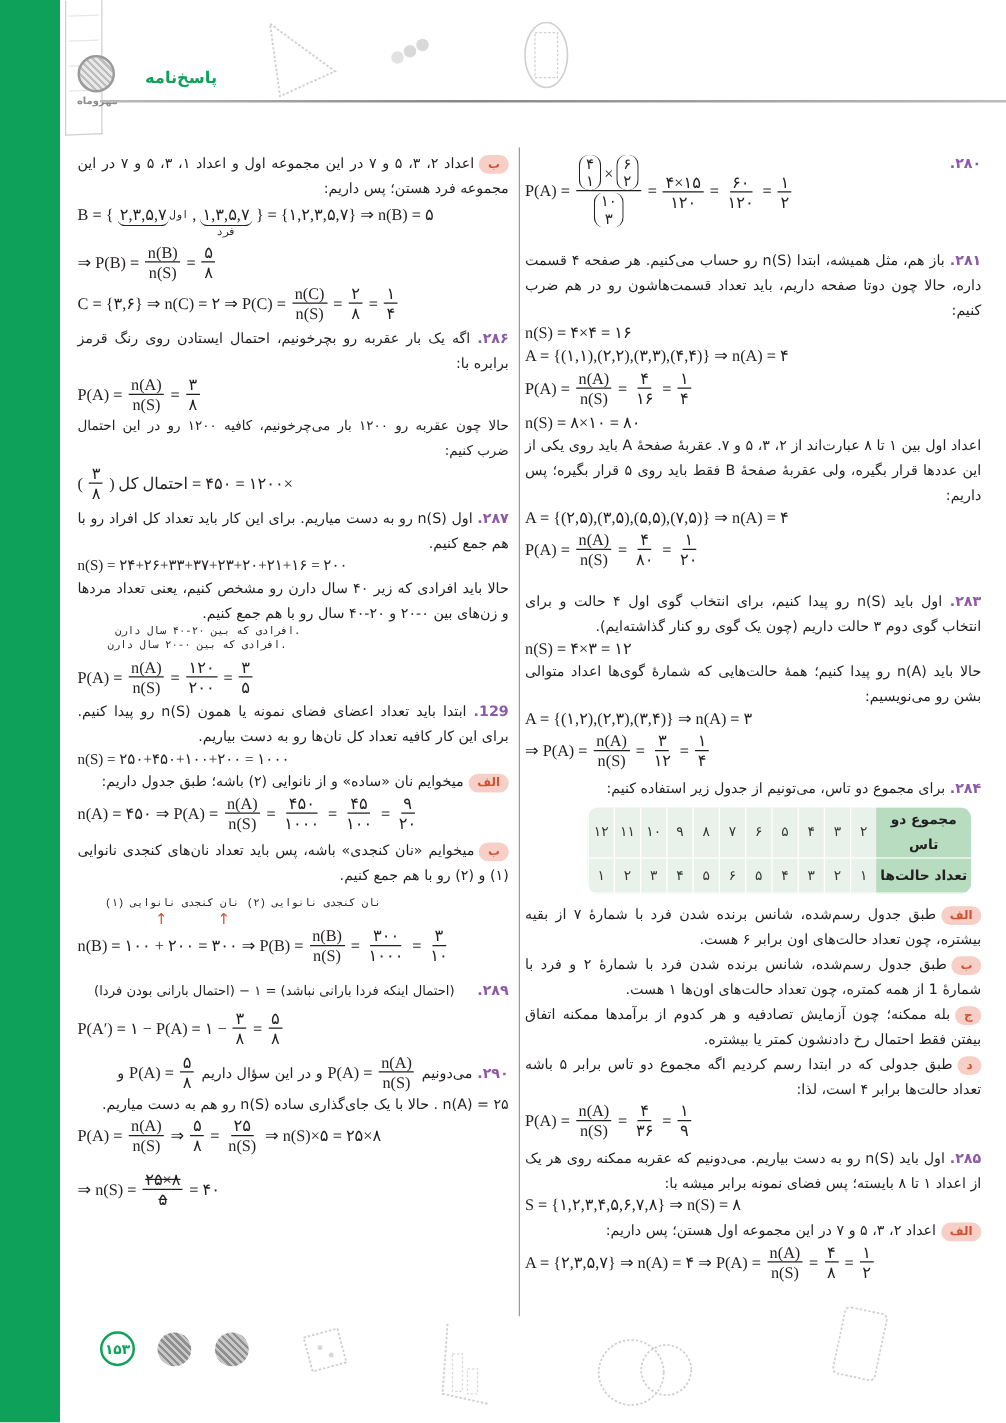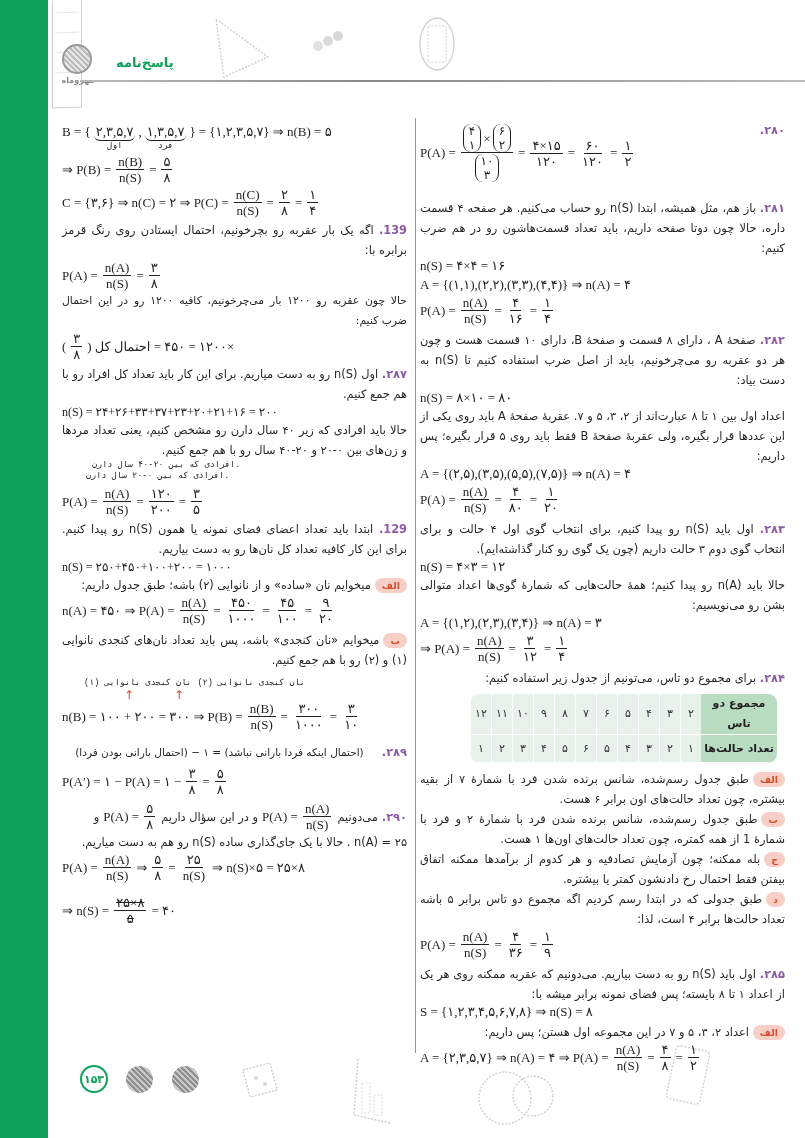--- a/index.html
+++ b/index.html
@@ -135,39 +135,38 @@
           <span class="n">۴</span>
           <span class="d">۱۶</span>
         </span>=
       <span class="frac">
           <span class="n">۱</span>
           <span class="d">۴</span>
         </span></div>
   </div>
 
   <div style="margin-top:4px">
-    <p class="p"><span class="num">۲۸۲.</span> <span>صفحهٔ A ، دارای ۸ قسمت و صفحهٔ B، دارای ۱۰ قسمت هست و چون هر دو عقربه رو می‌چرخونیم، باید از اصل ضرب استفاده کنیم تا n(S) به دست بیاد:</span></p>
     <div class="math">n(S) = ۸×۱۰ = ۸۰</div>
     <p class="p">اعداد اول بین ۱ تا ۸ عبارت‌اند از ۲، ۳، ۵ و ۷. عقربهٔ صفحهٔ A باید روی یکی از این عددها قرار بگیره، ولی عقربهٔ صفحهٔ B فقط باید روی ۵ قرار بگیره؛ پس داریم:</p>
     <div class="math">A = {(۲,۵),(۳,۵),(۵,۵),(۷,۵)} ⇒ n(A) = ۴</div>
     <div class="math" style="margin-top:2px"><span>P(A) =</span><span class="frac">
           <span class="n">n(A)</span>
           <span class="d">n(S)</span>
         </span>=
       <span class="frac">
           <span class="n">۴</span>
           <span class="d">۸۰</span>
         </span>=
       <span class="frac">
           <span class="n">۱</span>
           <span class="d">۲۰</span>
         </span></div>
   </div>
 
-  <div style="margin-top:4px">
+  <div style="margin-top:16px">
     <p class="p"><span class="num">۲۸۳.</span> <span>اول باید n(S) رو پیدا کنیم، برای انتخاب گوی اول ۴ حالت و برای انتخاب گوی دوم ۳ حالت داریم (چون یک گوی رو کنار گذاشته‌ایم).</span></p>
     <div class="math">n(S) = ۴×۳ = ۱۲</div>
     <p class="p">حالا باید n(A) رو پیدا کنیم؛ همهٔ حالت‌هایی که شمارهٔ گوی‌ها اعداد متوالی بشن رو می‌نویسیم:</p>
     <div class="math">A = {(۱,۲),(۲,۳),(۳,۴)} ⇒ n(A) = ۳</div>
     <div class="math" style="margin-top:2px"><span>⇒ P(A) =</span><span class="frac">
           <span class="n">n(A)</span>
           <span class="d">n(S)</span>
         </span>=
       <span class="frac">
           <span class="n">۳</span>
@@ -245,23 +244,24 @@
         </span>=
       <span class="frac">
           <span class="n">۱</span>
           <span class="d">۲</span>
         </span></div>
   </div>
 </div>
 
 <div class="col col-left">
   <div>
+    <p class="p"><span class="badge">ب</span><span>اعداد ۲، ۳، ۵ و ۷ در این مجموعه اول و اعداد ۱، ۳، ۵ و ۷ در این مجموعه فرد هستن؛ پس داریم:</span></p>
     <div class="math" style="align-items:flex-start;margin-top:4px">
       <span>B = {</span>
-      <span style="display:inline-flex;flex-direction:column;align-items:center">
+      <span style="display:inline-flex;flex-direction:row;align-items:center">
           <span style="border-bottom:1px solid #231f20;border-radius:0 0 6px 6px;padding:0 2px">۲,۳,۵,۷</span>
           <span class="tiny" style="direction:rtl">اول</span>
         </span>,
       <span style="display:inline-flex;flex-direction:column;align-items:center">
           <span style="border-bottom:1px solid #231f20;border-radius:0 0 6px 6px;padding:0 2px">۱,۳,۵,۷</span>
           <span class="tiny" style="direction:rtl">فرد</span>
         </span>
       <span>}</span><span>= {۱,۲,۳,۵,۷} ⇒ n(B) = ۵</span>
     </div>
     <div class="math" style="margin-top:2px"><span>⇒ P(B) =</span><span class="frac">
@@ -283,21 +283,21 @@
           <span class="n">۲</span>
           <span class="d">۸</span>
         </span>=
       <span class="frac">
           <span class="n">۱</span>
           <span class="d">۴</span>
         </span></div>
   </div>
 
   <div style="margin-top:2px">
-    <p class="p"><span class="num">139.</span> <span>اگه یک بار عقربه رو بچرخونیم، احتمال ایستادن روی رنگ قرمز برابره با:</span></p>
+    <p class="p"><span class="num">۲۸۶.</span> <span>اگه یک بار عقربه رو بچرخونیم، احتمال ایستادن روی رنگ قرمز برابره با:</span></p>
     <div class="math"><span>P(A) =</span><span class="frac">
           <span class="n">n(A)</span>
           <span class="d">n(S)</span>
         </span>=
       <span class="frac">
           <span class="n">۳</span>
           <span class="d">۸</span>
         </span></div>
     <p class="p" style="font-size:10.8px">حالا چون عقربه رو ۱۲۰۰ بار می‌چرخونیم، کافیه ۱۲۰۰ رو در این احتمال ضرب کنیم:</p>
     <div class="math">

